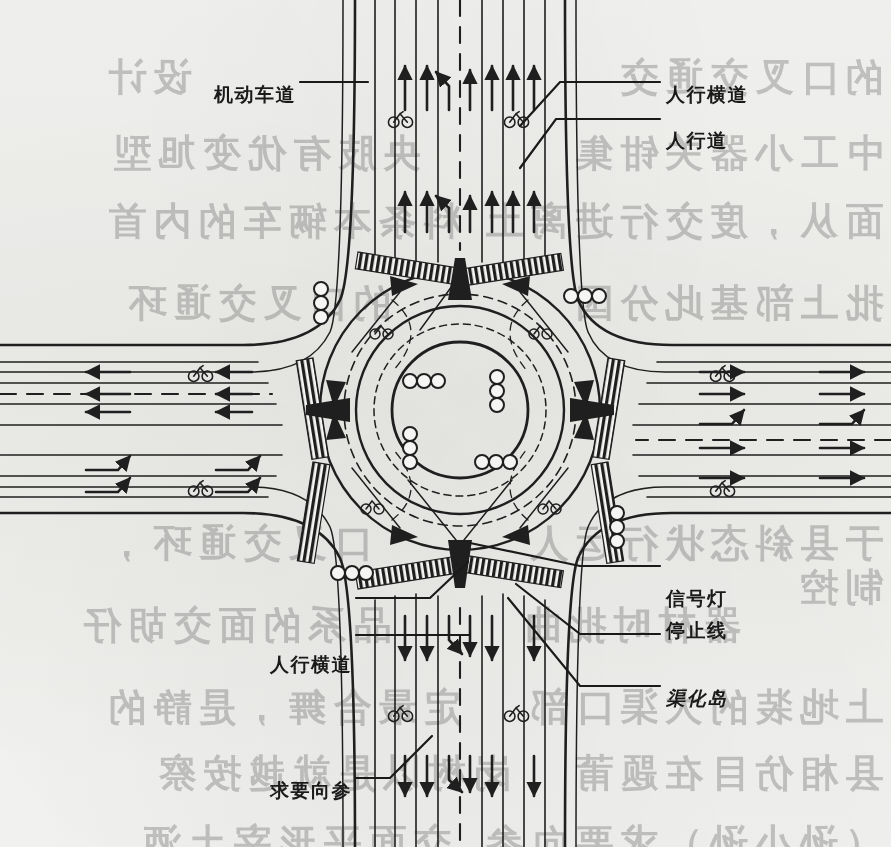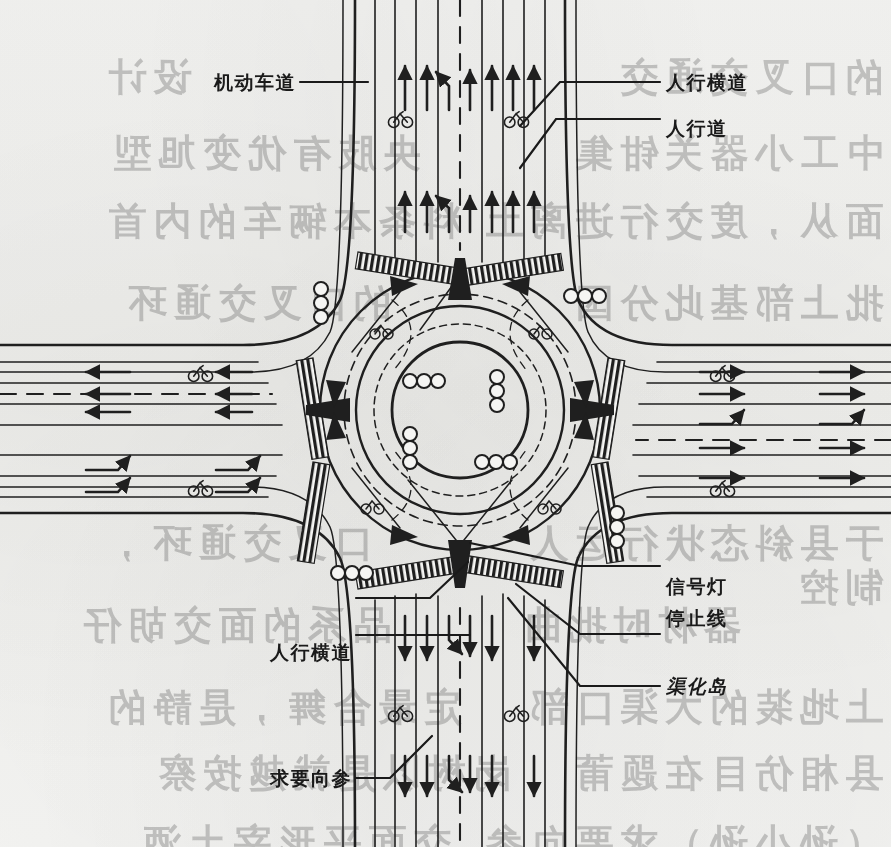--- a/index.html
+++ b/index.html
@@ -44,20 +44,21 @@
   #drawing{position:absolute;inset:0;}
 
   .lbl{
     position:absolute;
     font-size:19px;
     font-weight:700;
     color:#1a1a1a;
     letter-spacing:1.5px;
     white-space:nowrap;
     font-family:"DejaVu Sans","Liberation Sans",sans-serif;
+    margin-top:12px;
   }
   .lbl.right-anchor{transform:translateX(-100%);}
 </style>
 </head>
 <body>
 
 <div id="page">
 
   <div id="paper-grain"></div>
 

